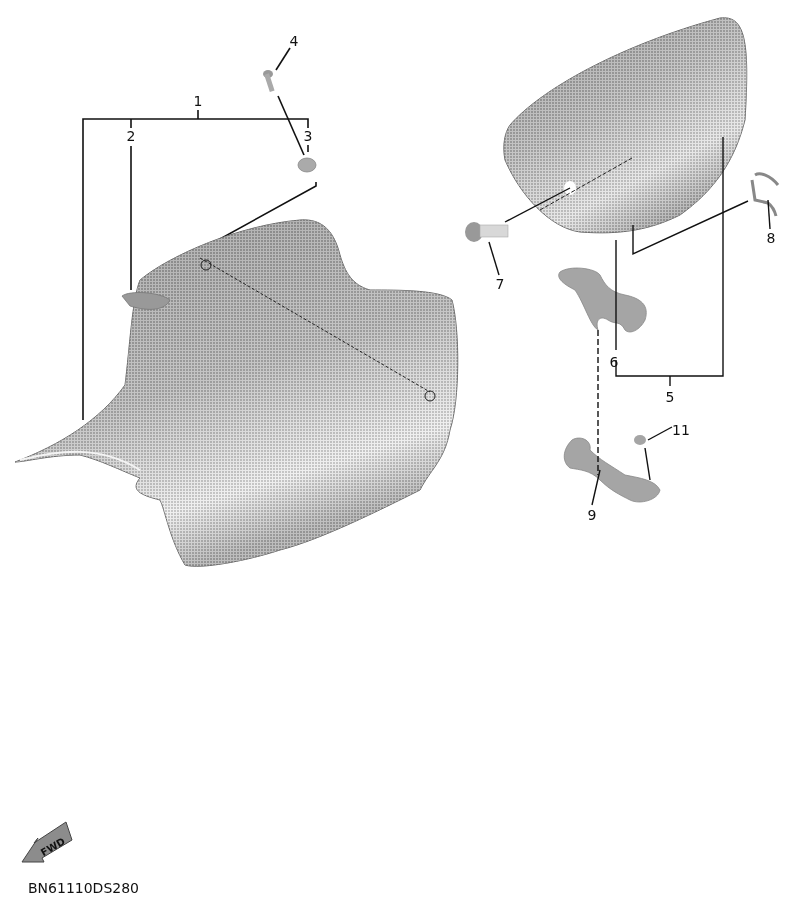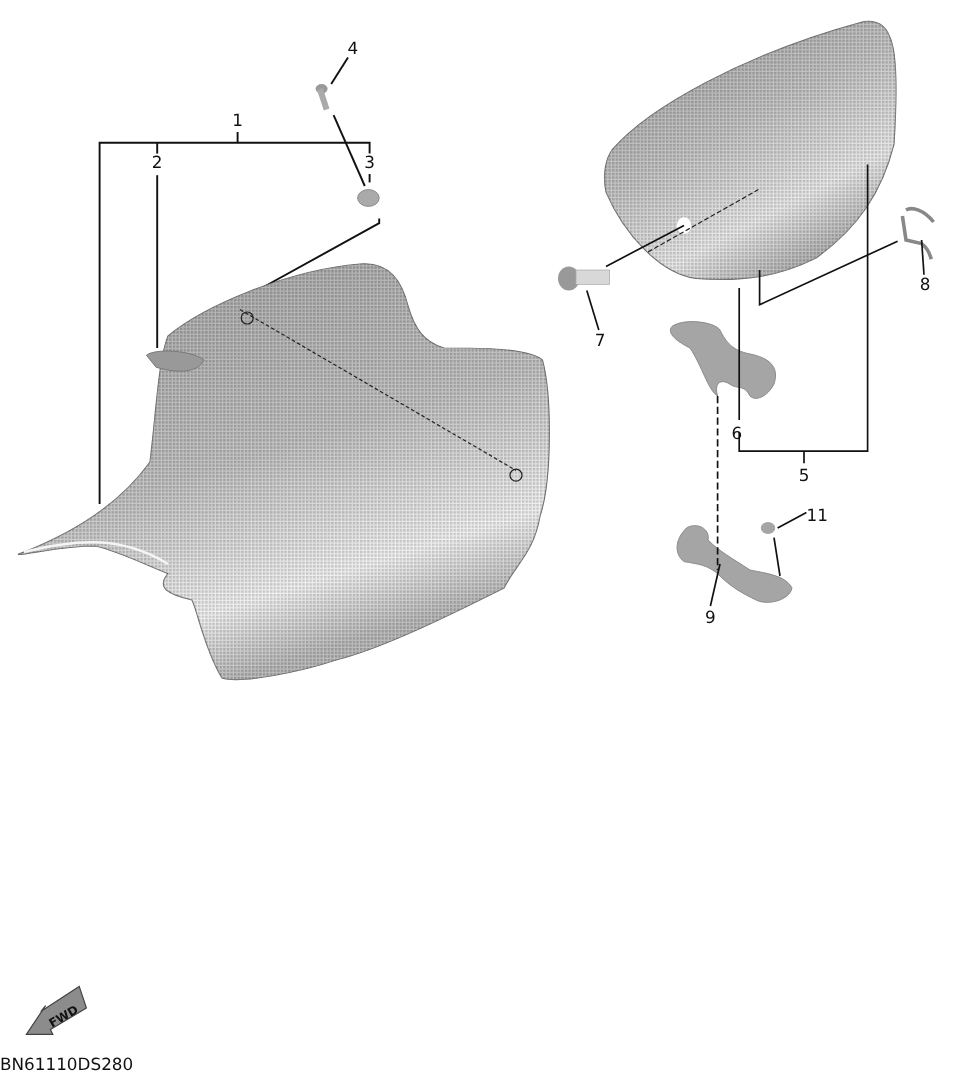--- a/index.html
+++ b/index.html
@@ -1,21 +1,21 @@
 <!DOCTYPE html>
 <html><head>
   <meta charset="utf-8">
   <style>
     html, body { margin: 0; padding: 0; background: #ffffff; }
     body { width: 808px; height: 906px; position: relative; overflow: hidden;
            font-family: "DejaVu Sans", sans-serif; }
     svg.diagram { position: absolute; left: 0; top: 0; }
     .callout { position: absolute; font-size: 14px; color: #111; line-height: 1;
                transform: translate(-50%, -50%); }
-    .code { position: absolute; left: 0; top: 880px; font-size: 14px; color: #111; }
+    .code { position: absolute; left: 28px; top: 880px; font-size: 14px; color: #111; }
   </style>
 </head>
 <body>
 
 <svg class="diagram" width="808" height="906" viewBox="0 0 808 906">
   <defs>
     <pattern id="dots" width="3" height="3" patternUnits="userSpaceOnUse">
       <rect width="3" height="3" fill="#ffffff"></rect>
       <rect width="2" height="2" fill="#8a8a8a"></rect>
     </pattern>

